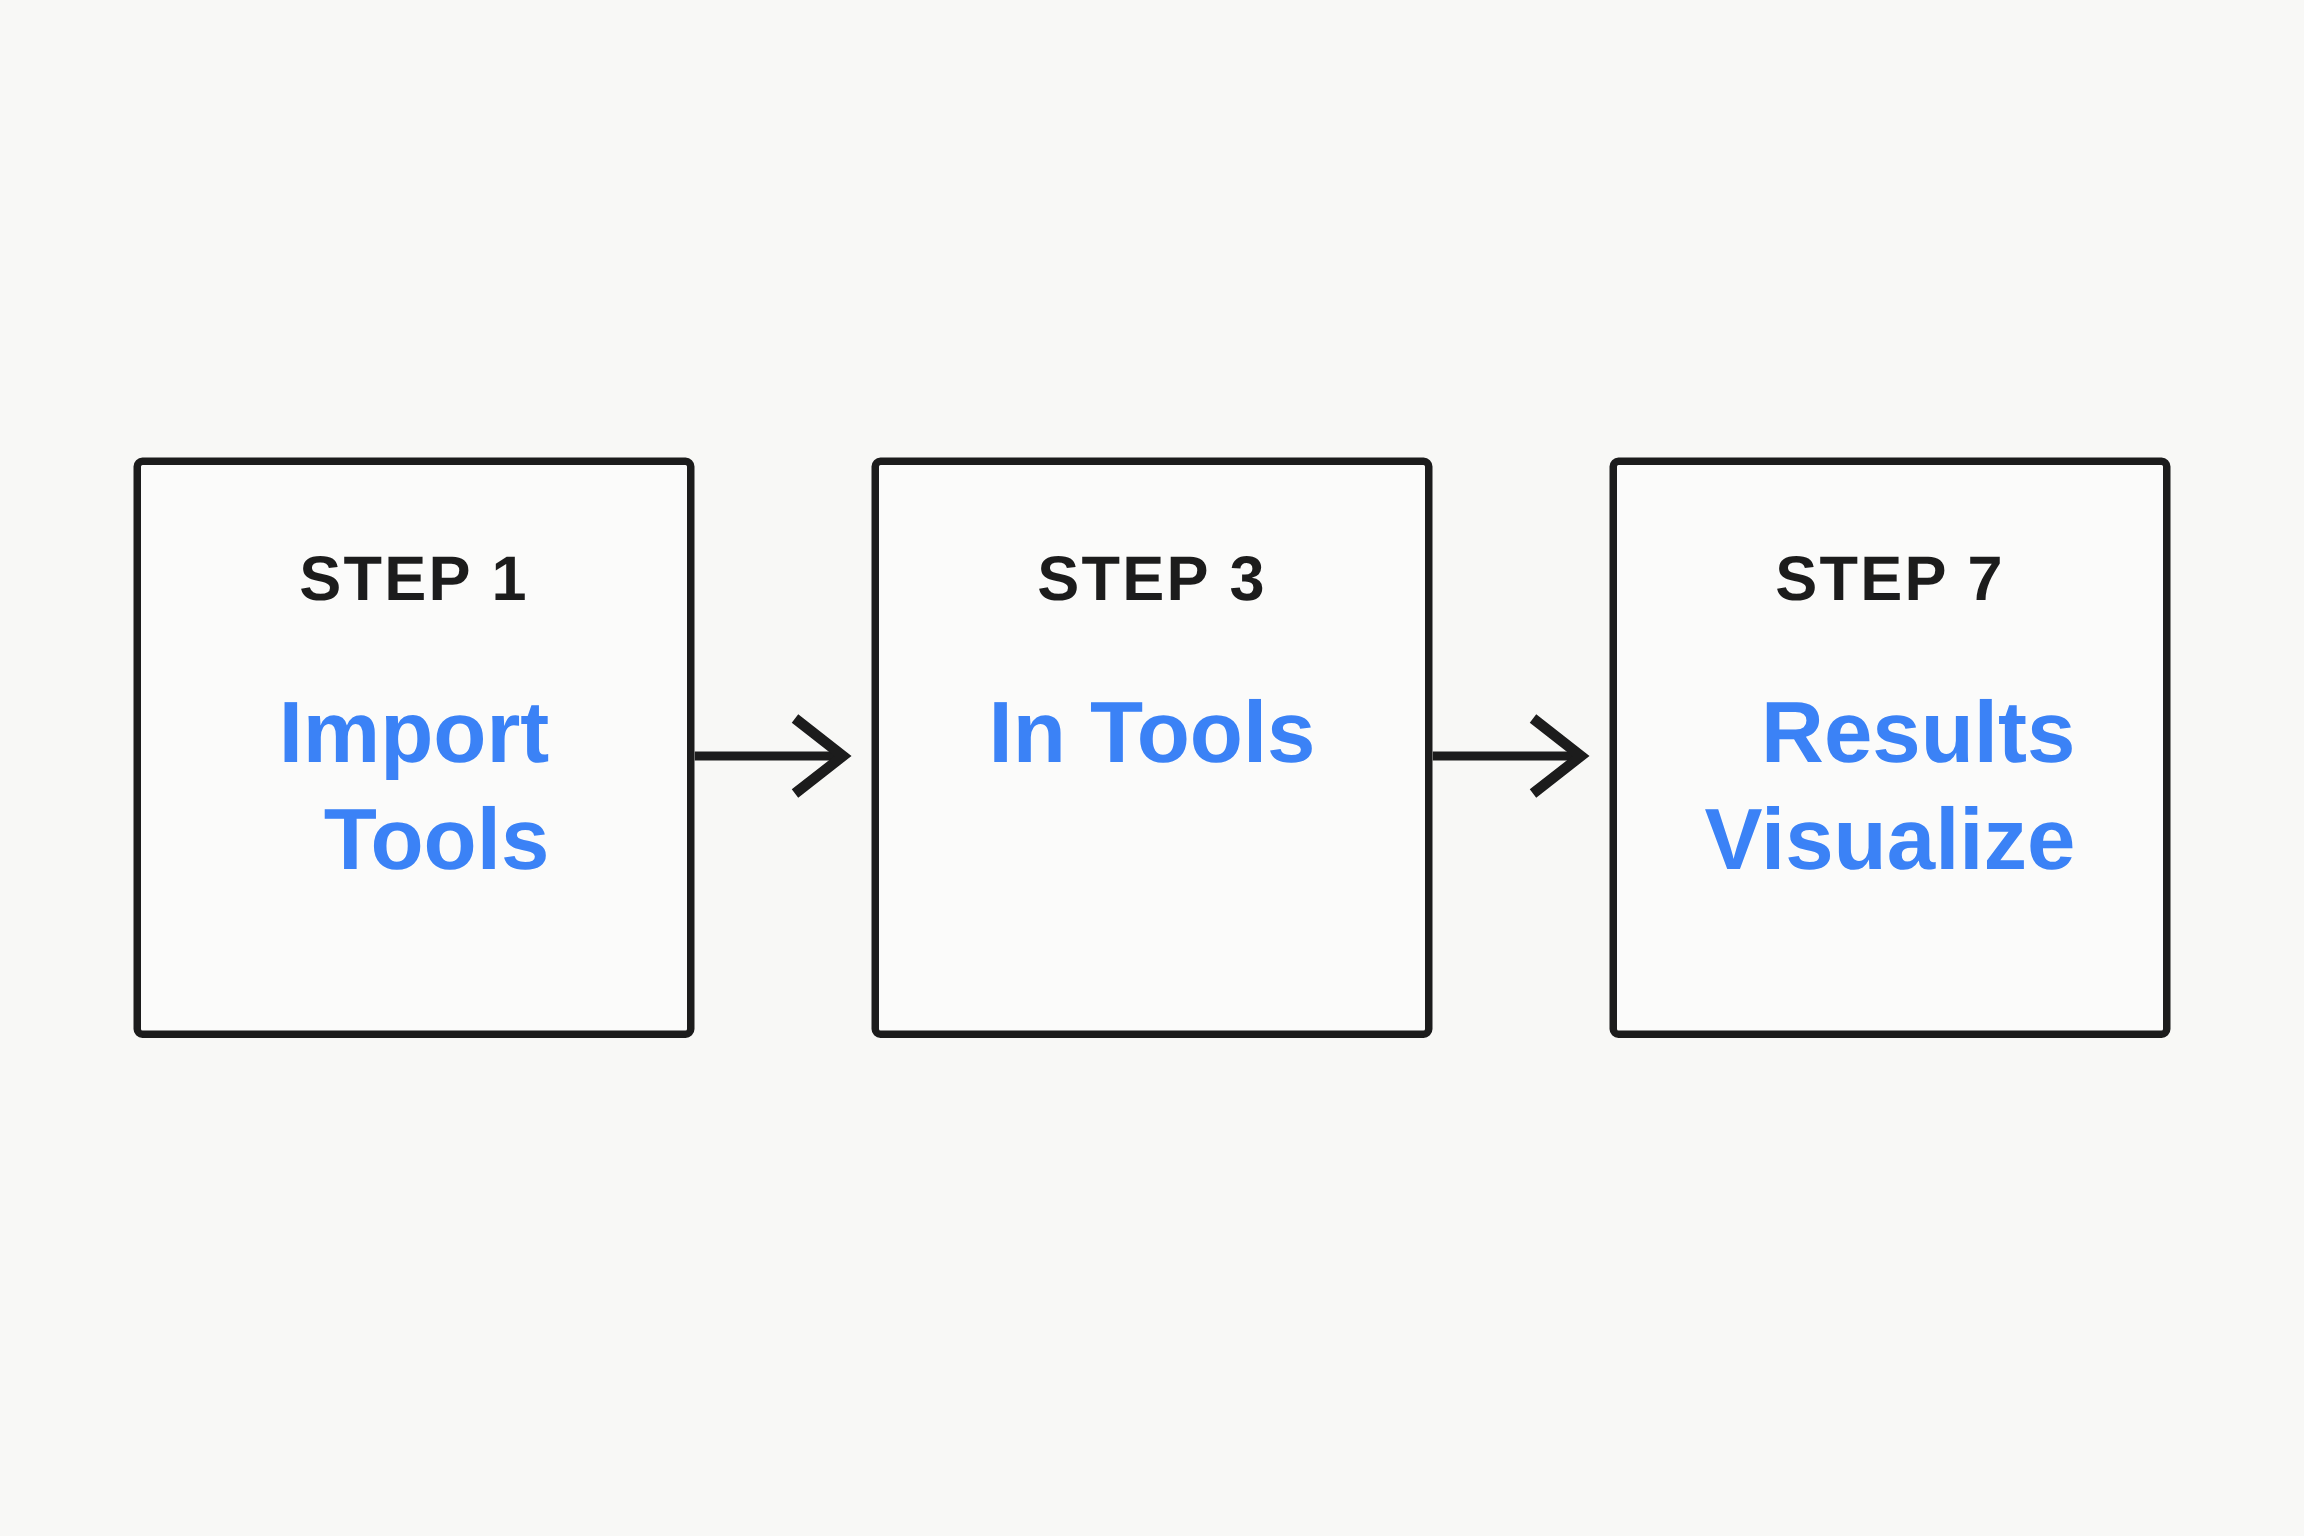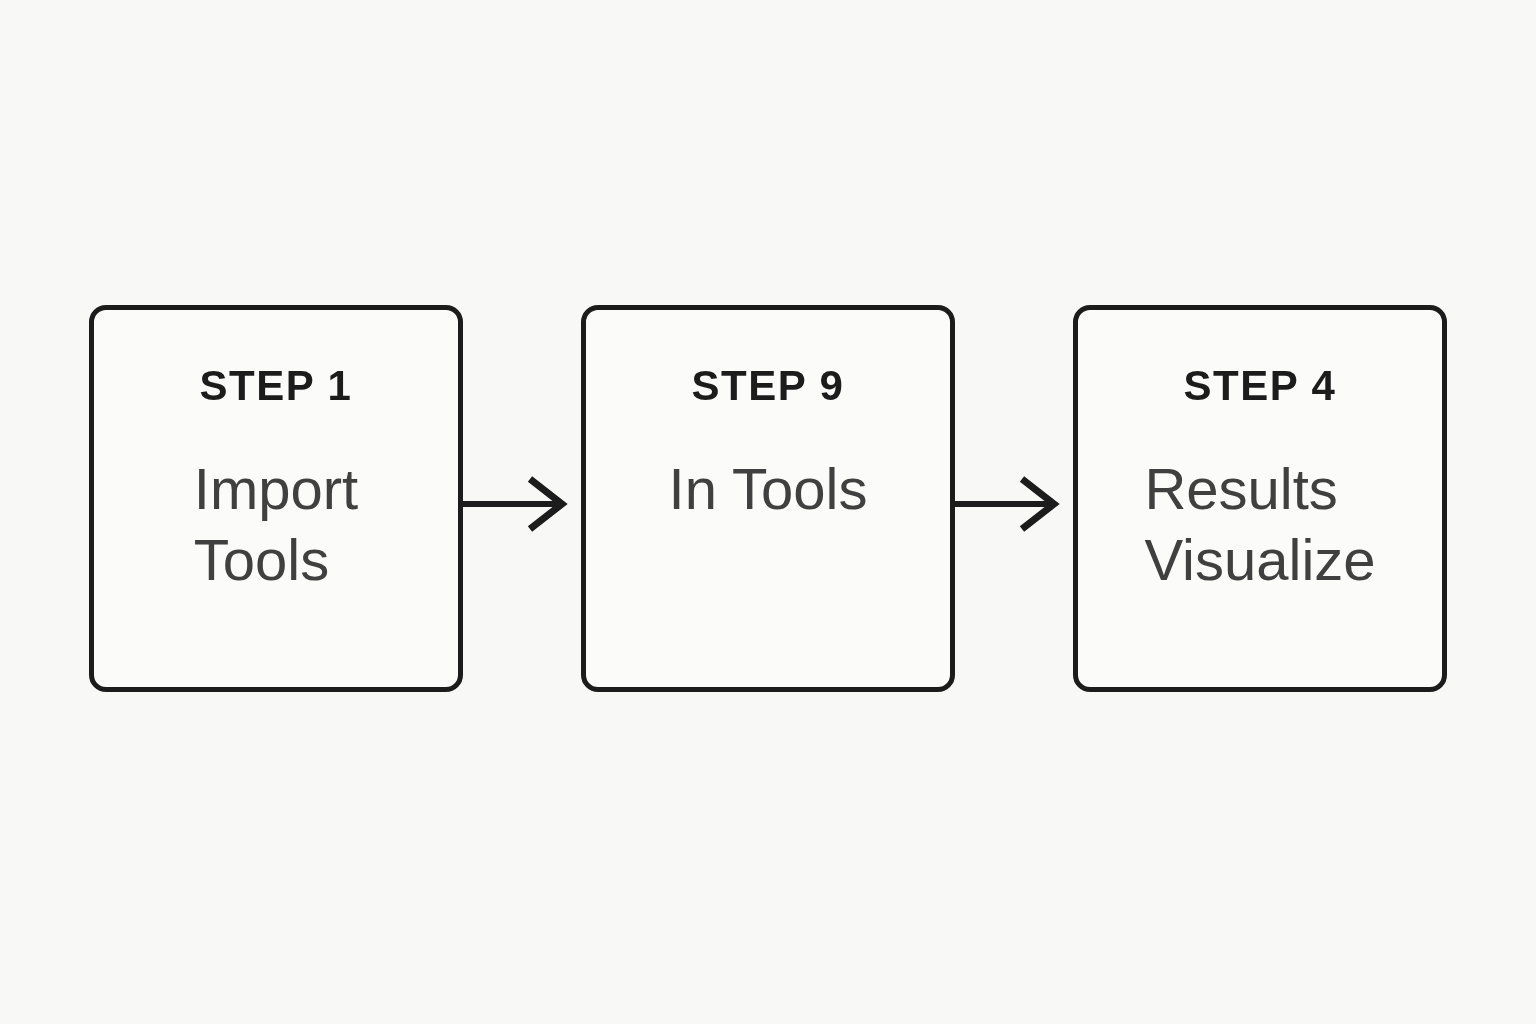--- a/index.html
+++ b/index.html
@@ -21,42 +21,42 @@
     display: flex;
     justify-content: center;
     align-items: flex-start;
   }
 
   .step-box {
     width: 374px;
     height: 387px;
     background: #fbfbfa;
     border: 5px solid #1c1c1c;
-    border-radius: 17px;
+    border-radius: 6px;
     display: flex;
     flex-direction: column;
     align-items: center;
-    text-align: left;
+    text-align: right;
     color: #1c1c1c;
   }
 
   .step-label {
     margin-top: 52px;
     font-size: 42px;
     font-weight: 700;
     letter-spacing: 1.5px;
     color: #1c1c1c;
   }
 
   .step-title {
     margin-top: 44px;
     font-size: 58px;
-    font-weight: 400;
+    font-weight: 700;
     line-height: 1.22;
-    color: #404040;
+    color: #3b82f6;
   }
 
   .arrow {
     width: 118px;
     height: 387px;
     display: flex;
     align-items: center;
     justify-content: center;
     flex-shrink: 0;
   }
@@ -80,34 +80,34 @@
   </div>
 
   <div class="arrow">
     <svg width="118" height="64" viewBox="0 0 118 64" aria-hidden="true">
       <path d="M0 32 H97" stroke="#1c1c1c" stroke-width="6" fill="none"></path>
       <path d="M67 7 L99 32 L67 57" stroke="#1c1c1c" stroke-width="7" fill="none"></path>
     </svg>
   </div>
 
   <div class="step-box">
-    <div class="step-label">STEP 9</div>
+    <div class="step-label">STEP 3</div>
     <div class="step-title">
       <div>In Tools</div>
     </div>
   </div>
 
   <div class="arrow">
     <svg width="118" height="64" viewBox="0 0 118 64" aria-hidden="true">
       <path d="M0 32 H97" stroke="#1c1c1c" stroke-width="6" fill="none"></path>
       <path d="M67 7 L99 32 L67 57" stroke="#1c1c1c" stroke-width="7" fill="none"></path>
     </svg>
   </div>
 
   <div class="step-box">
-    <div class="step-label">STEP 4</div>
+    <div class="step-label">STEP 7</div>
     <div class="step-title">
       <div>Results</div>
       <div>Visualize</div>
     </div>
   </div>
 
 </div>
 
 </body></html>

